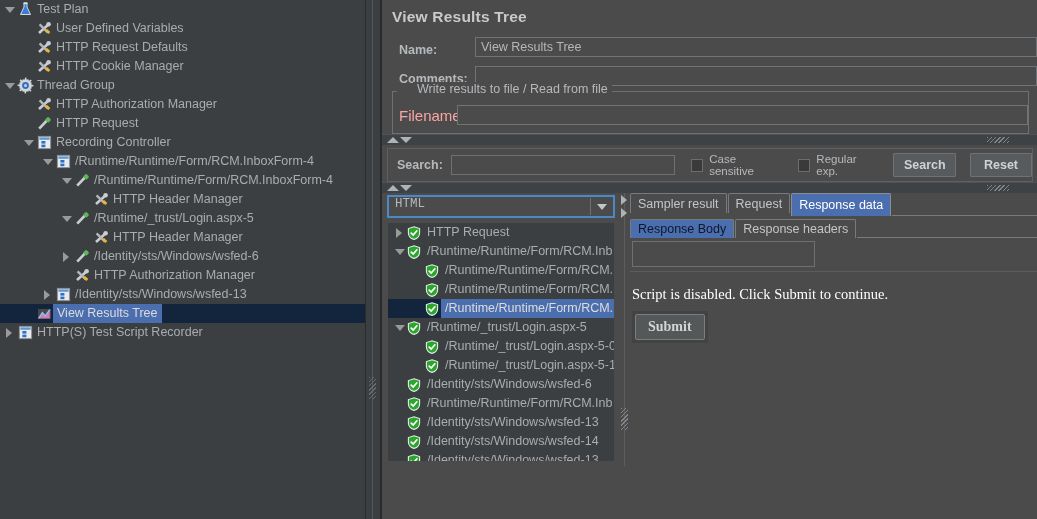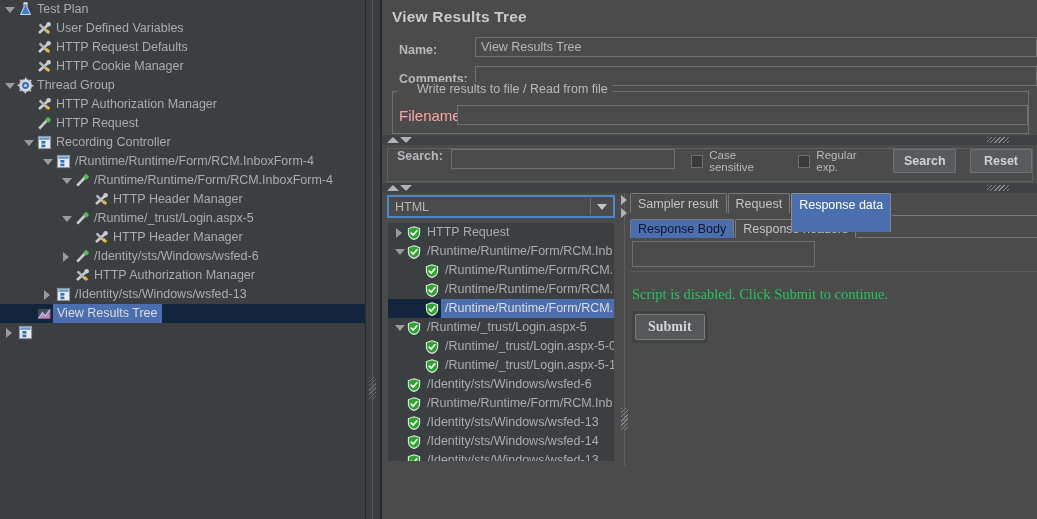--- a/index.html
+++ b/index.html
@@ -90,21 +90,21 @@
   .h-splitter .arr-up{left:5px;border-left:6px solid transparent;border-right:6px solid transparent;border-bottom:6px solid #b0b3b6;}
   .h-splitter .arr-dn{left:18px;border-left:6px solid transparent;border-right:6px solid transparent;border-top:6px solid #b0b3b6;}
   .h-splitter .grip{
     position:absolute;right:28px;top:2px;width:22px;height:6px;
     background:repeating-linear-gradient(135deg,#82858a 0 1px,transparent 1px 3px);
   }
 
   
   #search-bar{
     margin:3px 4px 0 5px;border:1px solid #5e6164;background:#4b4b4b;
-    height:34px;display:flex;align-items:flex-start;padding-left:9px;box-sizing:border-box;
+    height:34px;display:flex;align-items:center;padding-left:9px;box-sizing:border-box;
   }
   #search-bar .slabel{font-size:12.5px;color:#b6b9bc;font-weight:bold;margin-right:8px;}
   #search-input{
     width:230px;height:20px;background:#4b4b4b;border:1px solid #6e7174;
     color:#b4b7ba;font-size:12.5px;padding:0 4px;box-sizing:border-box;
   }
   .cb-wrap{display:flex;align-items:center;margin-left:16px;}
   .checkbox{
     width:13px;height:13px;background:#3a3a3a;border:1px solid #6b6e71;margin-right:6px;
     display:inline-block;box-sizing:border-box;
@@ -115,22 +115,23 @@
     color:#cfd2d5;font-size:12.5px;font-weight:bold;margin-left:14px;
     display:inline-flex;align-items:center;justify-content:center;padding:0 10px;
     box-sizing:border-box;border-radius:1px;
   }
 
   
   #lower{position:relative;height:273px;display:flex;}
   #lower-left{width:238px;flex:0 0 238px;position:relative;padding-left:5px;box-sizing:border-box;}
   #combo{
     margin:2px 0 0 0;width:228px;height:23px;background:#4b4b4b;
-    border:2px solid #4b88c7;box-sizing:border-box;display:flex;align-items:center;
+    border:2px solid #4b88c7;box-sizing:border-box;display:flex;align-items:flex-start;
     position:relative;
+    font-family:Liberation Mono, monospace;
   }
   #combo .cval{font-size:12.5px;color:#b4b7ba;padding-left:6px;}
   #combo .arrowbox{
     position:absolute;right:1px;top:1px;bottom:1px;width:21px;
     border-left:1px solid #6e7174;display:flex;align-items:center;justify-content:center;
   }
   #combo .arrowbox::after{
     content:"";border-left:5px solid transparent;border-right:5px solid transparent;
     border-top:6px solid #c3c6c9;
   }
@@ -155,39 +156,39 @@
   #mid-split .carr-u{position:absolute;left:1px;top:2px;border-top:5px solid transparent;border-bottom:5px solid transparent;border-left:6px solid #b0b3b6;}
   #mid-split .carr-d{position:absolute;left:1px;top:15px;border-top:5px solid transparent;border-bottom:5px solid transparent;border-left:6px solid #b0b3b6;}
 
   #lower-right{flex:1 1 auto;position:relative;}
   .tabstrip{display:flex;align-items:flex-start;height:23px;position:relative;}
   .tab{
     height:20px;line-height:20px;padding:0 7px;font-size:12.5px;color:#c2c5c8;
     background:#4b4b4b;border:1px solid #787b7e;border-bottom:none;margin-right:1px;
     border-radius:2px 2px 0 0;box-sizing:border-box;white-space:nowrap;
   }
-  .tab.active{background:#4b6eaf;color:#ffffff;height:39px;line-height:23px;border-color:#8b8e91;}
+  .tab.active{background:#4b6eaf;color:#ffffff;height:23px;line-height:23px;border-color:#8b8e91;}
   .tabstrip .filler{flex:1 1 auto;border-bottom:1px solid #787b7e;height:1px;align-self:flex-end;}
   .subtabstrip{display:flex;align-items:flex-end;height:21px;margin-top:1px;}
   .subtab{
     height:19px;line-height:19px;padding:0 7px;font-size:12.5px;color:#c2c5c8;
     background:#4b4b4b;border:1px solid #787b7e;border-bottom:none;margin-right:1px;
     border-radius:2px 2px 0 0;box-sizing:border-box;white-space:nowrap;
   }
   .subtab.active{background:#4b6eaf;color:#0f172a;}
   .subtabstrip .filler{flex:1 1 auto;border-bottom:1px solid #787b7e;height:1px;align-self:flex-end;}
 
   #resp-find{
     margin:3px 0 0 2px;height:26px;border:1px solid #6e7174;background:#4b4b4b;box-sizing:border-box;
   }
   #resp-body{
     margin-top:4px;border-top:1px solid #5a5d60;padding:14px 0 0 2px;height:150px;box-sizing:border-box;
   }
   #resp-body .html-text{
-    font-family:"Liberation Serif",serif;font-size:14.5px;color:#22c55e;margin-bottom:8px;
+    font-family:"Liberation Serif",serif;font-size:14.5px;color:#ffffff;margin-bottom:8px;
   }
   #submit-btn{
     height:26px;min-width:64px;background:#555858;border:1px solid #7a7d80;
     color:#d2d5d8;font-family:"Liberation Serif",serif;font-size:14px;font-weight:bold;
     display:inline-flex;align-items:center;justify-content:center;padding:0 12px;
     box-sizing:border-box;border-radius:2px;
   }
   #submit-wrap{background:#434343;display:inline-block;padding:3px;}
 </style>
 </head>
@@ -418,20 +419,21 @@
           <span style="display: inline-block; flex: 0 0 auto; width: 0px; height: 19px;"></span>
           <span class="toggle right"></span>
           <span class="ticon">
             <svg width="17" height="17" viewBox="0 0 17 17">
               <rect x="2.4" y="2.4" width="12.2" height="12.2" fill="#e8ebee" stroke="#8e9194"></rect>
               <rect x="3.4" y="3.4" width="10.2" height="2.4" fill="#5b9bd5"></rect>
               <rect x="5.4" y="7" width="4" height="2.6" fill="#2f6fc4"></rect>
               <rect x="5.4" y="10.6" width="4" height="2.6" fill="#2f6fc4"></rect>
             </svg>
           </span>
+          <span class="lbl">HTTP(S) Test Script Recorder</span>
         </div>
       </div>
   </div>
 
   <div id="v-splitter">
     <div class="line"></div>
     <div class="grip"></div>
   </div>
 
   <div id="right-panel">

